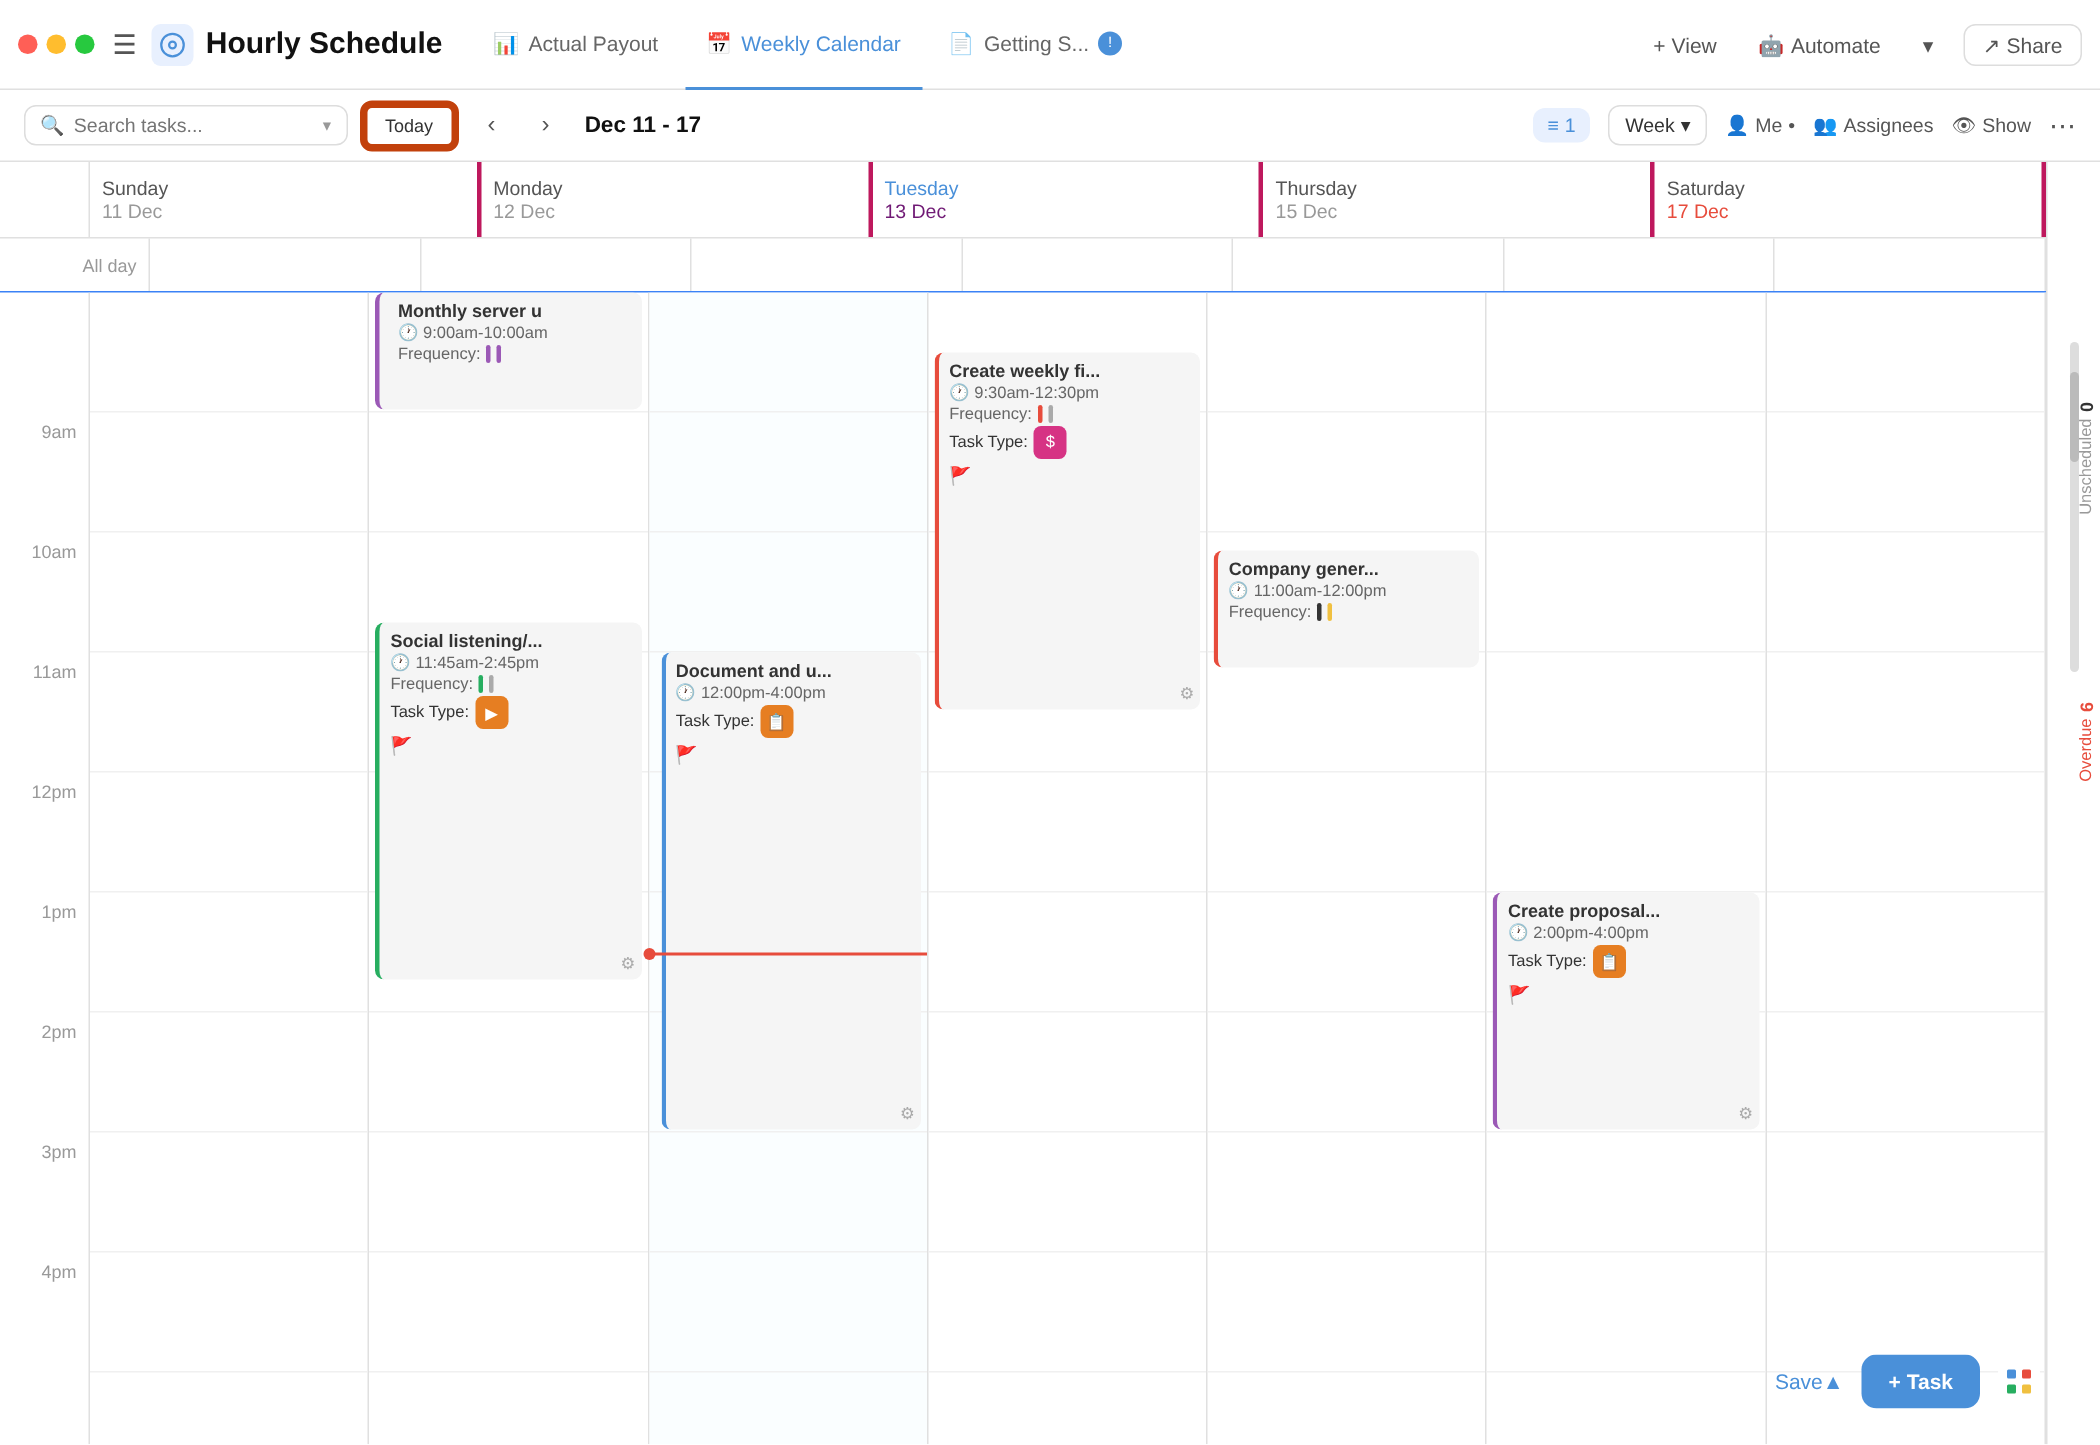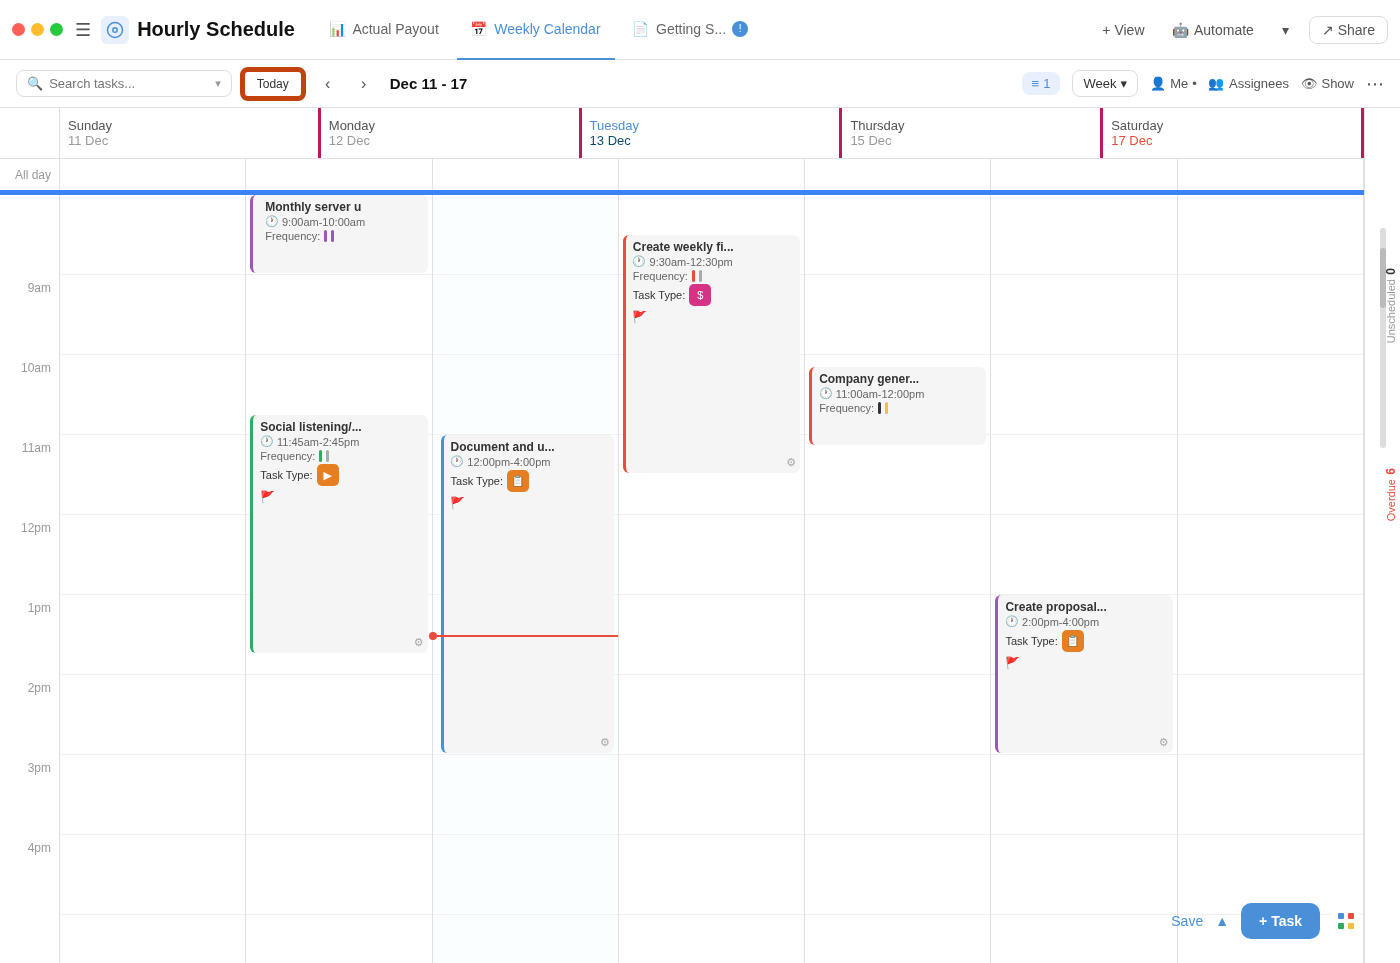--- a/index.html
+++ b/index.html
@@ -50,25 +50,25 @@
     .calendar-container { display:flex;height:calc(963px - 60px - 48px);overflow:hidden; }
     .calendar-main { flex:1;overflow:hidden;display:flex;flex-direction:column; }
 
     
     .day-headers { display:flex;border-bottom:1px solid #e0e0e0; }
     .time-gutter { width:60px;flex-shrink:0;border-right:1px solid #e0e0e0; }
     .day-header { flex:1;padding:10px 8px;border-right:3px solid #be185d;min-width:0; }
     .day-name { font-size:13px;color:#555;font-weight:500; }
     .day-name.today { color:#4a90d9; }
     .day-num { font-size:13px;color:#999; }
-    .day-num.today-num { color:#0c4a6e; }
+    .day-num.today-num { color:#701a75; }
     .day-num.red { color:#e74c3c; }
 
     
-    .allday-row { display:flex;border-bottom:5px solid #3b82f6;height:36px; }
+    .allday-row { display:flex;border-bottom:1px solid #3b82f6;height:36px;padding-left:40px; }
     .allday-label { width:60px;flex-shrink:0;display:flex;align-items:center;justify-content:flex-end;padding-right:8px;font-size:12px;color:#999;border-right:1px solid #e0e0e0; }
     .allday-cell { flex:1;border-right:1px solid #e0e0e0; }
 
     
     .time-grid { flex:1;overflow-y:auto;display:flex;position:relative; }
     .time-labels { width:60px;flex-shrink:0;border-right:1px solid #e0e0e0; }
     .time-label { height:80px;display:flex;align-items:flex-start;justify-content:flex-end;padding-right:8px;padding-top:6px;font-size:12px;color:#999; }
     .day-columns { flex:1;display:flex;position:relative; }
     .day-col { flex:1;border-right:1px solid #e0e0e0;position:relative;min-width:0; }
     .hour-line { height:80px;border-bottom:1px solid #f0f0f0; }
@@ -94,21 +94,21 @@
     
     .border-red { border-left:3px solid #e74c3c; }
     .border-blue { border-left:3px solid #4a90d9; }
     .border-green { border-left:3px solid #27ae60; }
     .border-purple { border-left:3px solid #9b59b6; }
 
     
     .bottom-right {
       position:fixed;bottom:24px;right:40px;display:flex;align-items:center;gap:12px;
     }
-    .save-btn { font-size:14px;color:#4a90d9;cursor:pointer;display:flex;align-items:center;gap:12px; }
+    .save-btn { font-size:14px;color:#4a90d9;cursor:pointer;display:flex;align-items:center;gap:0; }
     .add-task-btn {
       display:flex;align-items:center;gap:6px;padding:10px 18px;
       background:#4a90d9;color:#fff;border-radius:10px;font-size:14px;font-weight:600;cursor:pointer;
     }
     .grid-icon { width:28px;height:28px;background:#fff;border-radius:8px;display:flex;align-items:center;justify-content:center;cursor:pointer; }
 
     
     .time-grid::-webkit-scrollbar { width:8px; }
     .time-grid::-webkit-scrollbar-track { background:#f5f5f5; }
     .time-grid::-webkit-scrollbar-thumb { background:#ccc;border-radius:4px; }

